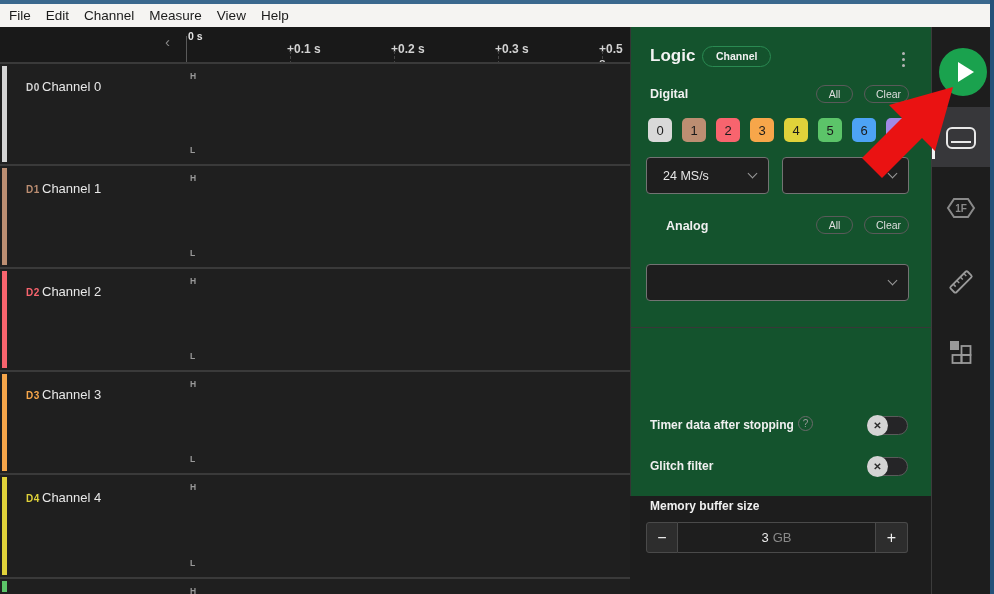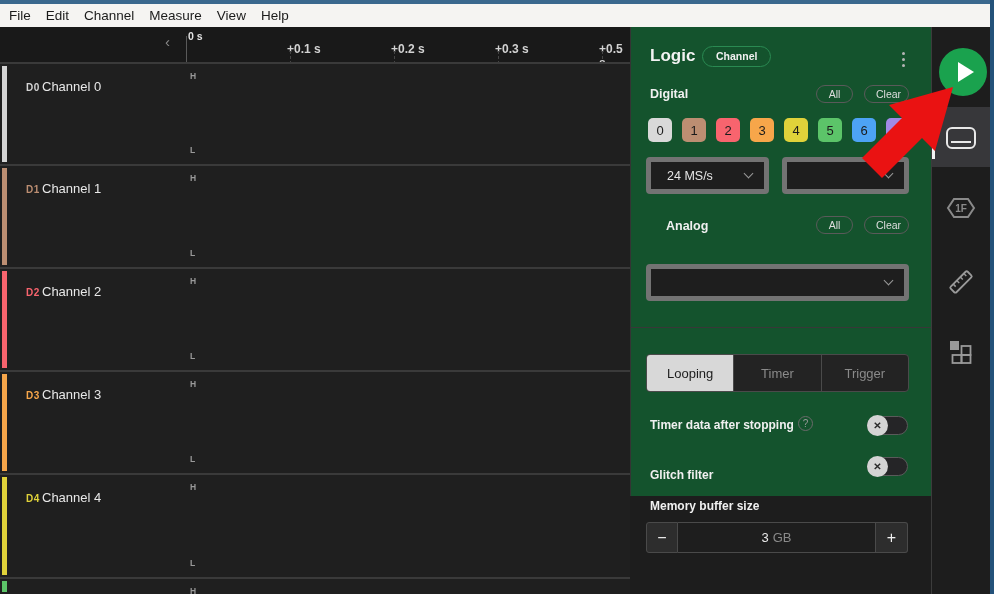--- a/index.html
+++ b/index.html
@@ -43,21 +43,21 @@
 
   .sec-label { font-size:12.5px; font-weight:bold; color:#f0f0f0; }
   .pill-btn { height:18px; padding:2px 11px; border:1px solid #5a5a5a; border-radius:9px;
               background:transparent; color:#dedede; font-size:10.5px;
               font-family:"Liberation Sans",sans-serif; cursor:pointer; line-height:12px; }
 
   .chip { position:absolute; top:91px; width:24px; height:24px; border-radius:5px;
           color:#1b1b1b; font-size:13px; display:flex; align-items:center; justify-content:center;
           cursor:pointer; }
 
-  .dropdown { border:5px solid #737373; border-radius:4px; height:37px; background:#1e1e1e;
+  .dropdown { border:1px solid #737373; border-radius:4px; height:37px; background:#1e1e1e;
               display:flex; align-items:center; padding:0 12px 0 16px; font-size:12.5px;
               color:#e6e6e6; cursor:pointer; }
   .dropdown .grow { flex:1; }
   .chevron { width:7px; height:7px; border-right:1.5px solid #9a9a9a; border-bottom:1.5px solid #9a9a9a;
              transform:rotate(45deg); margin-top:-4px; }
 
   #panel-divider { left:0; right:0; top:300px; height:1px; background:#383838; }
 
   #tabs { left:15px; top:327px; width:263px; height:38px; display:flex;
           border:1px solid #4a4a4a; border-radius:4px; overflow:hidden; background:#232323; }
@@ -208,33 +208,28 @@
   <button class="abs pill-btn" style="left:185px; top:189px; width:37px;">All</button>
   <button class="abs pill-btn" style="left:233px; top:189px; width:45px;">Clear</button>
 
   <div class="abs dropdown" style="left:15px; top:237px; width:263px;">
     <span class="grow"></span>
     <span class="chevron"></span>
   </div>
 
   <div class="abs" id="panel-divider"></div>
 
-  <div class="abs" id="tabs">
-    <div class="tab active">Looping</div>
-    <div class="tab">Timer</div>
-    <div class="tab">Trigger</div>
-  </div>
 
   <span class="abs setting-label" style="left:19px; top:391px;">Timer data after stopping</span>
   <span class="abs help-circle" style="left:167px; top:389px;">?</span>
   <div class="abs toggle" style="left:236px; top:389px;">
     <span class="knob">✕</span>
   </div>
 
-  <span class="abs setting-label" style="left:19px; top:432px;margin-top:9px;">Glitch filter</span>
+  <span class="abs setting-label" style="left:19px; top:432px;">Glitch filter</span>
   <div class="abs toggle" style="left:236px; top:430px;">
     <span class="knob">✕</span>
   </div>
 
   <span class="abs setting-label" style="left:19px; top:472px;">Memory buffer size</span>
   <div class="abs" id="stepper">
     <div class="step-btn" id="step-minus">−</div>
     <div id="step-field">
       <span id="step-value">3</span>
       <span id="step-unit">GB</span>

